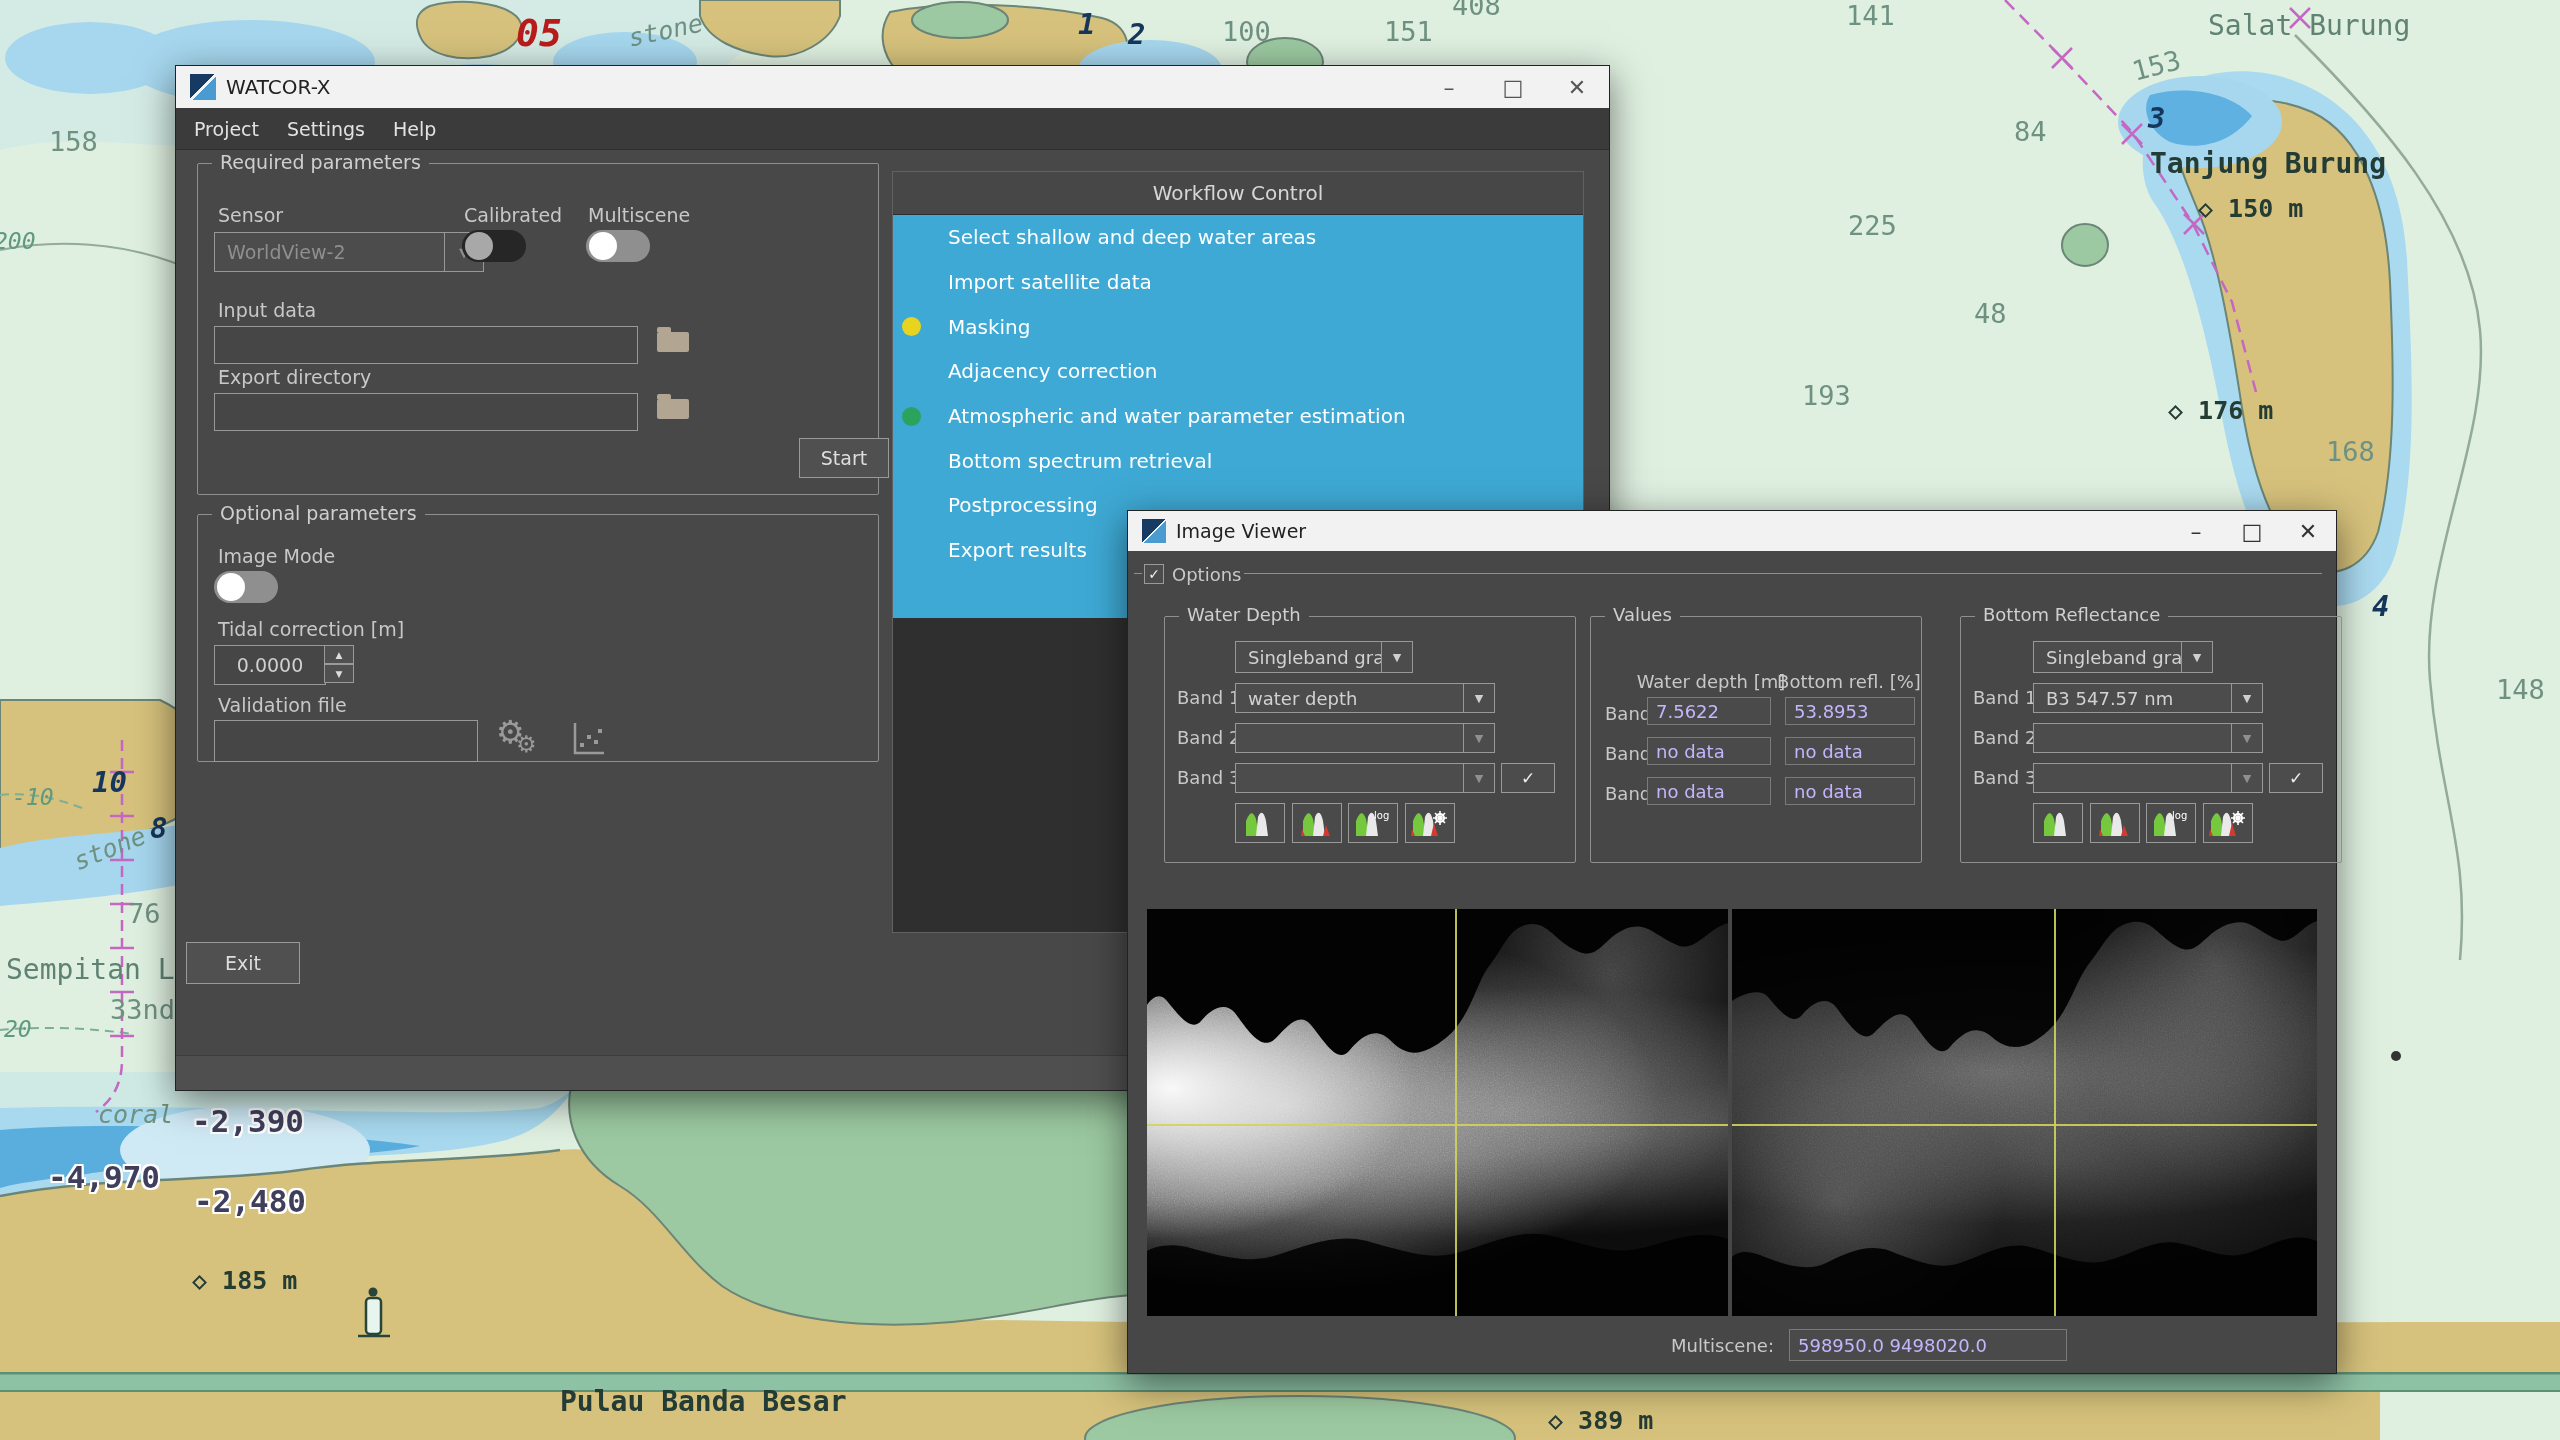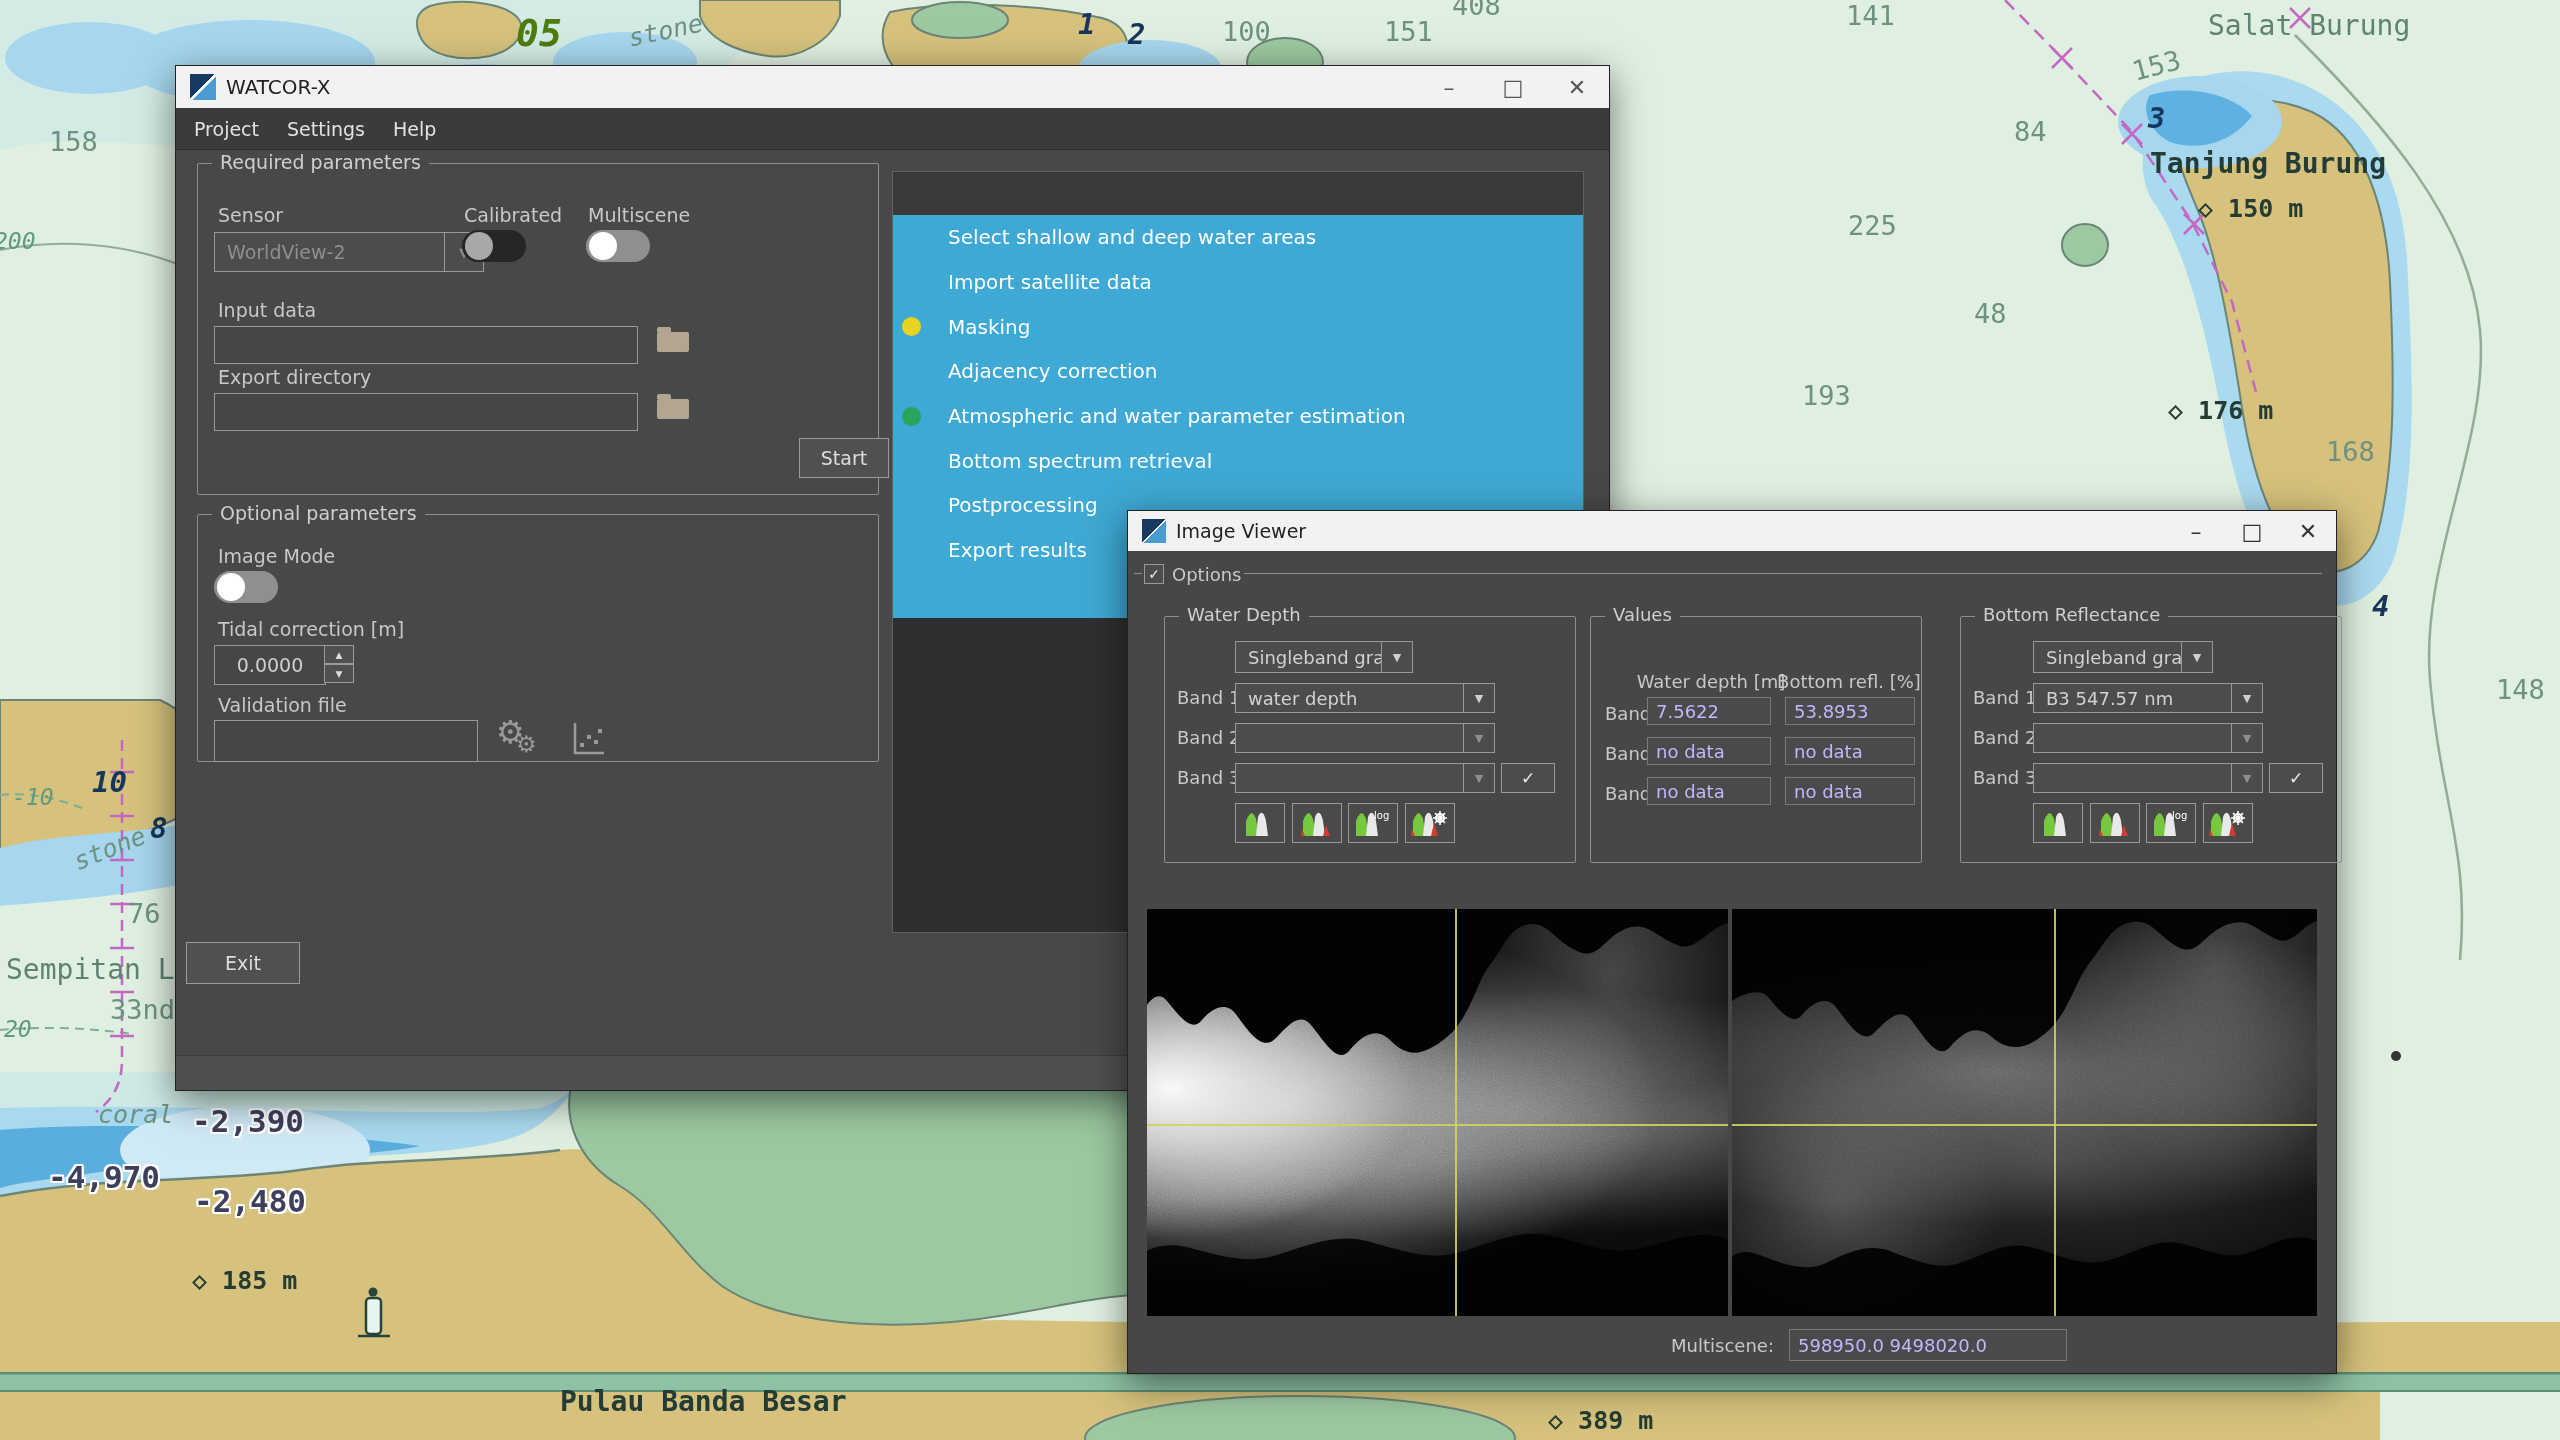--- a/index.html
+++ b/index.html
@@ -5,21 +5,21 @@
   html,body{margin:0;padding:0;}
   body{width:2560px;height:1440px;overflow:hidden;position:relative;
        font-family:"DejaVu Sans","Liberation Sans",sans-serif;background:#dff0e0;}
 
   
   #map{position:absolute;inset:0;}
   .lbl{position:absolute;font-family:"DejaVu Sans Mono","Liberation Mono",monospace;
        white-space:nowrap;line-height:1;}
   .lbl.gray{color:#6f9181;font-size:27px;}
   .lbl.navy{color:#16365c;font-weight:bold;font-style:italic;font-size:29px;}
-  .lbl.big-navy{color:#4d7c0f;font-weight:bold;font-style:italic;font-size:38px;}
+  .lbl.big-navy{color:#b91c1c;font-weight:bold;font-style:italic;font-size:38px;}
   .lbl.place{color:#5f8273;font-size:28px;}
   .lbl.land-name{color:#233c35;font-weight:bold;font-size:28px;}
   .lbl.land-mark{color:#253c33;font-size:25px;font-weight:bold;}
   .lbl.water{color:#6f9181;font-size:25px;font-style:italic;}
   .lbl.deep{color:#3f3f5c;font-weight:bold;font-size:31px;
             text-shadow:-2px 0 0 #fff,2px 0 0 #fff,0 -2px 0 #fff,0 2px 0 #fff,
                         -2px -2px 0 #fff,2px 2px 0 #fff,-2px 2px 0 #fff,2px -2px 0 #fff;}
   .lbl.contour{color:#5f9a7f;font-style:italic;font-size:23px;}
 
   
@@ -296,20 +296,21 @@
           <rect x="30" y="10" width="4" height="4" fill="#9a9a9a"></rect>
         </svg>
       </div>
     </div>
 
     <div class="btn" style="left:10px;top:834px;width:112px;height:40px;">Exit</div>
 
     <div style="position:absolute;left:0;bottom:0;right:0;height:34px;background:#4f4f4f;border-top:1px solid #3d3d3d;"></div>
 
     <div id="wfpanel" style="left:716px;top:63px;width:690px;height:760px;">
+      <div id="wfheader">Workflow Control</div>
       <div id="wflist">
         <div class="wf-row">
             <span class="wf-dot"></span>
             <span class="wf-label">Select shallow and deep water areas</span>
           </div>
         <div class="wf-row">
             <span class="wf-dot"></span>
             <span class="wf-label">Import satellite data</span>
           </div>
         <div class="wf-row">

